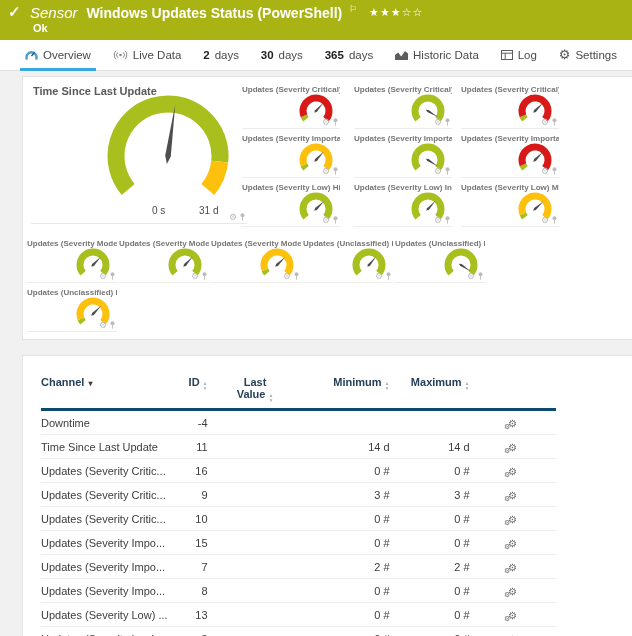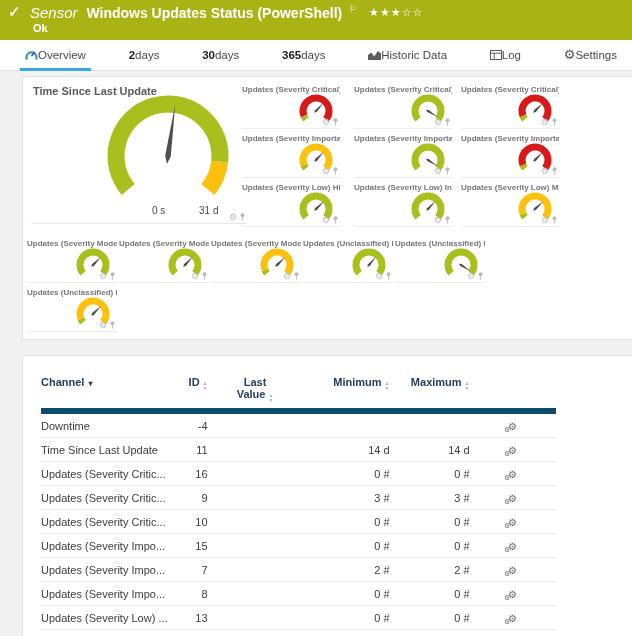--- a/index.html
+++ b/index.html
@@ -13,21 +13,21 @@
   .tb-kind{font-style:italic;font-weight:normal;margin-right:5px;font-size:15px;}
   .tb-title{font-weight:bold;}
   .tb-flag{font-size:9px;vertical-align:6px;margin-left:3px;cursor:pointer;}
   .tb-stars{font-size:11px;letter-spacing:1px;margin-left:8px;vertical-align:2px;cursor:pointer;}
   .tb-status{position:absolute;left:33px;top:22px;font-size:11px;font-weight:bold;}
 
   
   .tabbar{position:absolute;top:40px;left:0;right:0;height:30px;background:#fff;
           border-bottom:1px solid #e2e2e2;display:flex;justify-content:space-between;
           align-items:stretch;padding:0 10px 0 20px;}
-  .tab{display:flex;align-items:center;font-size:11.5px;color:#4a4a4a;
+  .tab{display:flex;align-items:center;gap:5px;font-size:11.5px;color:#4a4a4a;
        position:relative;padding:0 5px;cursor:pointer;white-space:nowrap;}
   .tab .tab-bold{font-weight:bold;color:#222;}
   .tab.active::after{content:'';position:absolute;left:0;right:0;bottom:-1px;height:3px;background:#38a9db;}
   .tab-icon{display:inline-flex;align-items:center;}
   .gchar{font-size:13px;color:#555;line-height:12px;}
 
   
   .panel{position:absolute;background:#fff;border:1px solid #e3e3e3;border-right:none;}
   .overview-panel{left:22px;top:76px;right:0;height:262px;}
   .table-panel{left:22px;top:355px;right:0;bottom:0;border-bottom:none;}
@@ -45,21 +45,21 @@
   .sg-label{font-size:8px;font-weight:bold;color:#767676;white-space:nowrap;overflow:hidden;padding-top:2px;}
   .sg-svg{position:absolute;left:52px;top:8px;width:44px;height:34px;}
   .sg-cell.wide .sg-svg{left:44px;}
   .cell-icons{position:absolute;right:2px;bottom:2px;display:flex;gap:3px;align-items:flex-end;color:#bcbcbc;}
   .icon-gear{font-size:9px;line-height:8px;cursor:pointer;}
   .icon-pin{display:inline-flex;cursor:pointer;}
 
   
   .channels{position:absolute;left:18px;top:8px;border-collapse:collapse;font-size:11px;color:#3c3c3c;table-layout:fixed;}
   .channels th{color:#274059;font-weight:bold;font-size:11px;text-align:left;
-               padding:12px 0 6px 0;border-bottom:6px solid #0c4a6e;vertical-align:top;cursor:pointer;}
+               padding:12px 0 6px 0;border-bottom:3px solid #0c4a6e;vertical-align:top;cursor:pointer;}
   .channels th.r{text-align:right;} .channels th.c{text-align:center;}
   .channels td{height:23px;padding:0;border-bottom:1px solid #ededed;overflow:hidden;white-space:nowrap;}
   .td-id,.td-min,.td-max{text-align:right;}
   .td-gear{text-align:center;}
   .td-channel{cursor:pointer;}
   .caret{font-size:8px;color:#3c3c3c;margin-left:4px;}
   .sort{display:inline-flex;flex-direction:column;margin-left:3px;vertical-align:1px;color:#aab3bf;}
   .sort i{font-style:normal;font-size:5px;line-height:4.5px;}
   .th-last div{text-align:center;line-height:12px;}
   .ch-gear{position:relative;display:inline-block;font-size:10px;color:#6e6e6e;line-height:10px;cursor:pointer;}
@@ -84,20 +84,30 @@
   <nav class="tabbar">
       <div class="tab active">
     <span class="tab-icon">
           <svg width="13" height="10" viewBox="0 0 13 10">
             <path d="M2 9.5A5 5 0 1 1 11 9.5" fill="none" stroke="#4e9dc8" stroke-width="2.4"></path>
             <line x1="6.5" y1="6" x2="9.6" y2="2.4" stroke="#1d5a80" stroke-width="1.4"></line>
           </svg>
         </span>
 
     <span class="tab-label">Overview</span>
+  </div>
+      <div class="tab">
+    <span class="tab-icon">
+          <svg width="15" height="10" viewBox="0 0 15 10">
+            <circle cx="7.5" cy="5" r="1.3" fill="#8a8a8a"></circle>
+            <path d="M4.8 7.7a3.8 3.8 0 0 1 0-5.4M3 9.3a6.1 6.1 0 0 1 0-8.6M10.2 2.3a3.8 3.8 0 0 1 0 5.4M12 .7a6.1 6.1 0 0 1 0 8.6" fill="none" stroke="#8a8a8a" stroke-width="1"></path>
+          </svg>
+        </span>
+
+    <span class="tab-label">Live Data</span>
   </div>
       <div class="tab">
 
     <strong class="tab-bold">2</strong>
     <span class="tab-label">days</span>
   </div>
       <div class="tab">
 
     <strong class="tab-bold">30</strong>
     <span class="tab-label">days</span>

